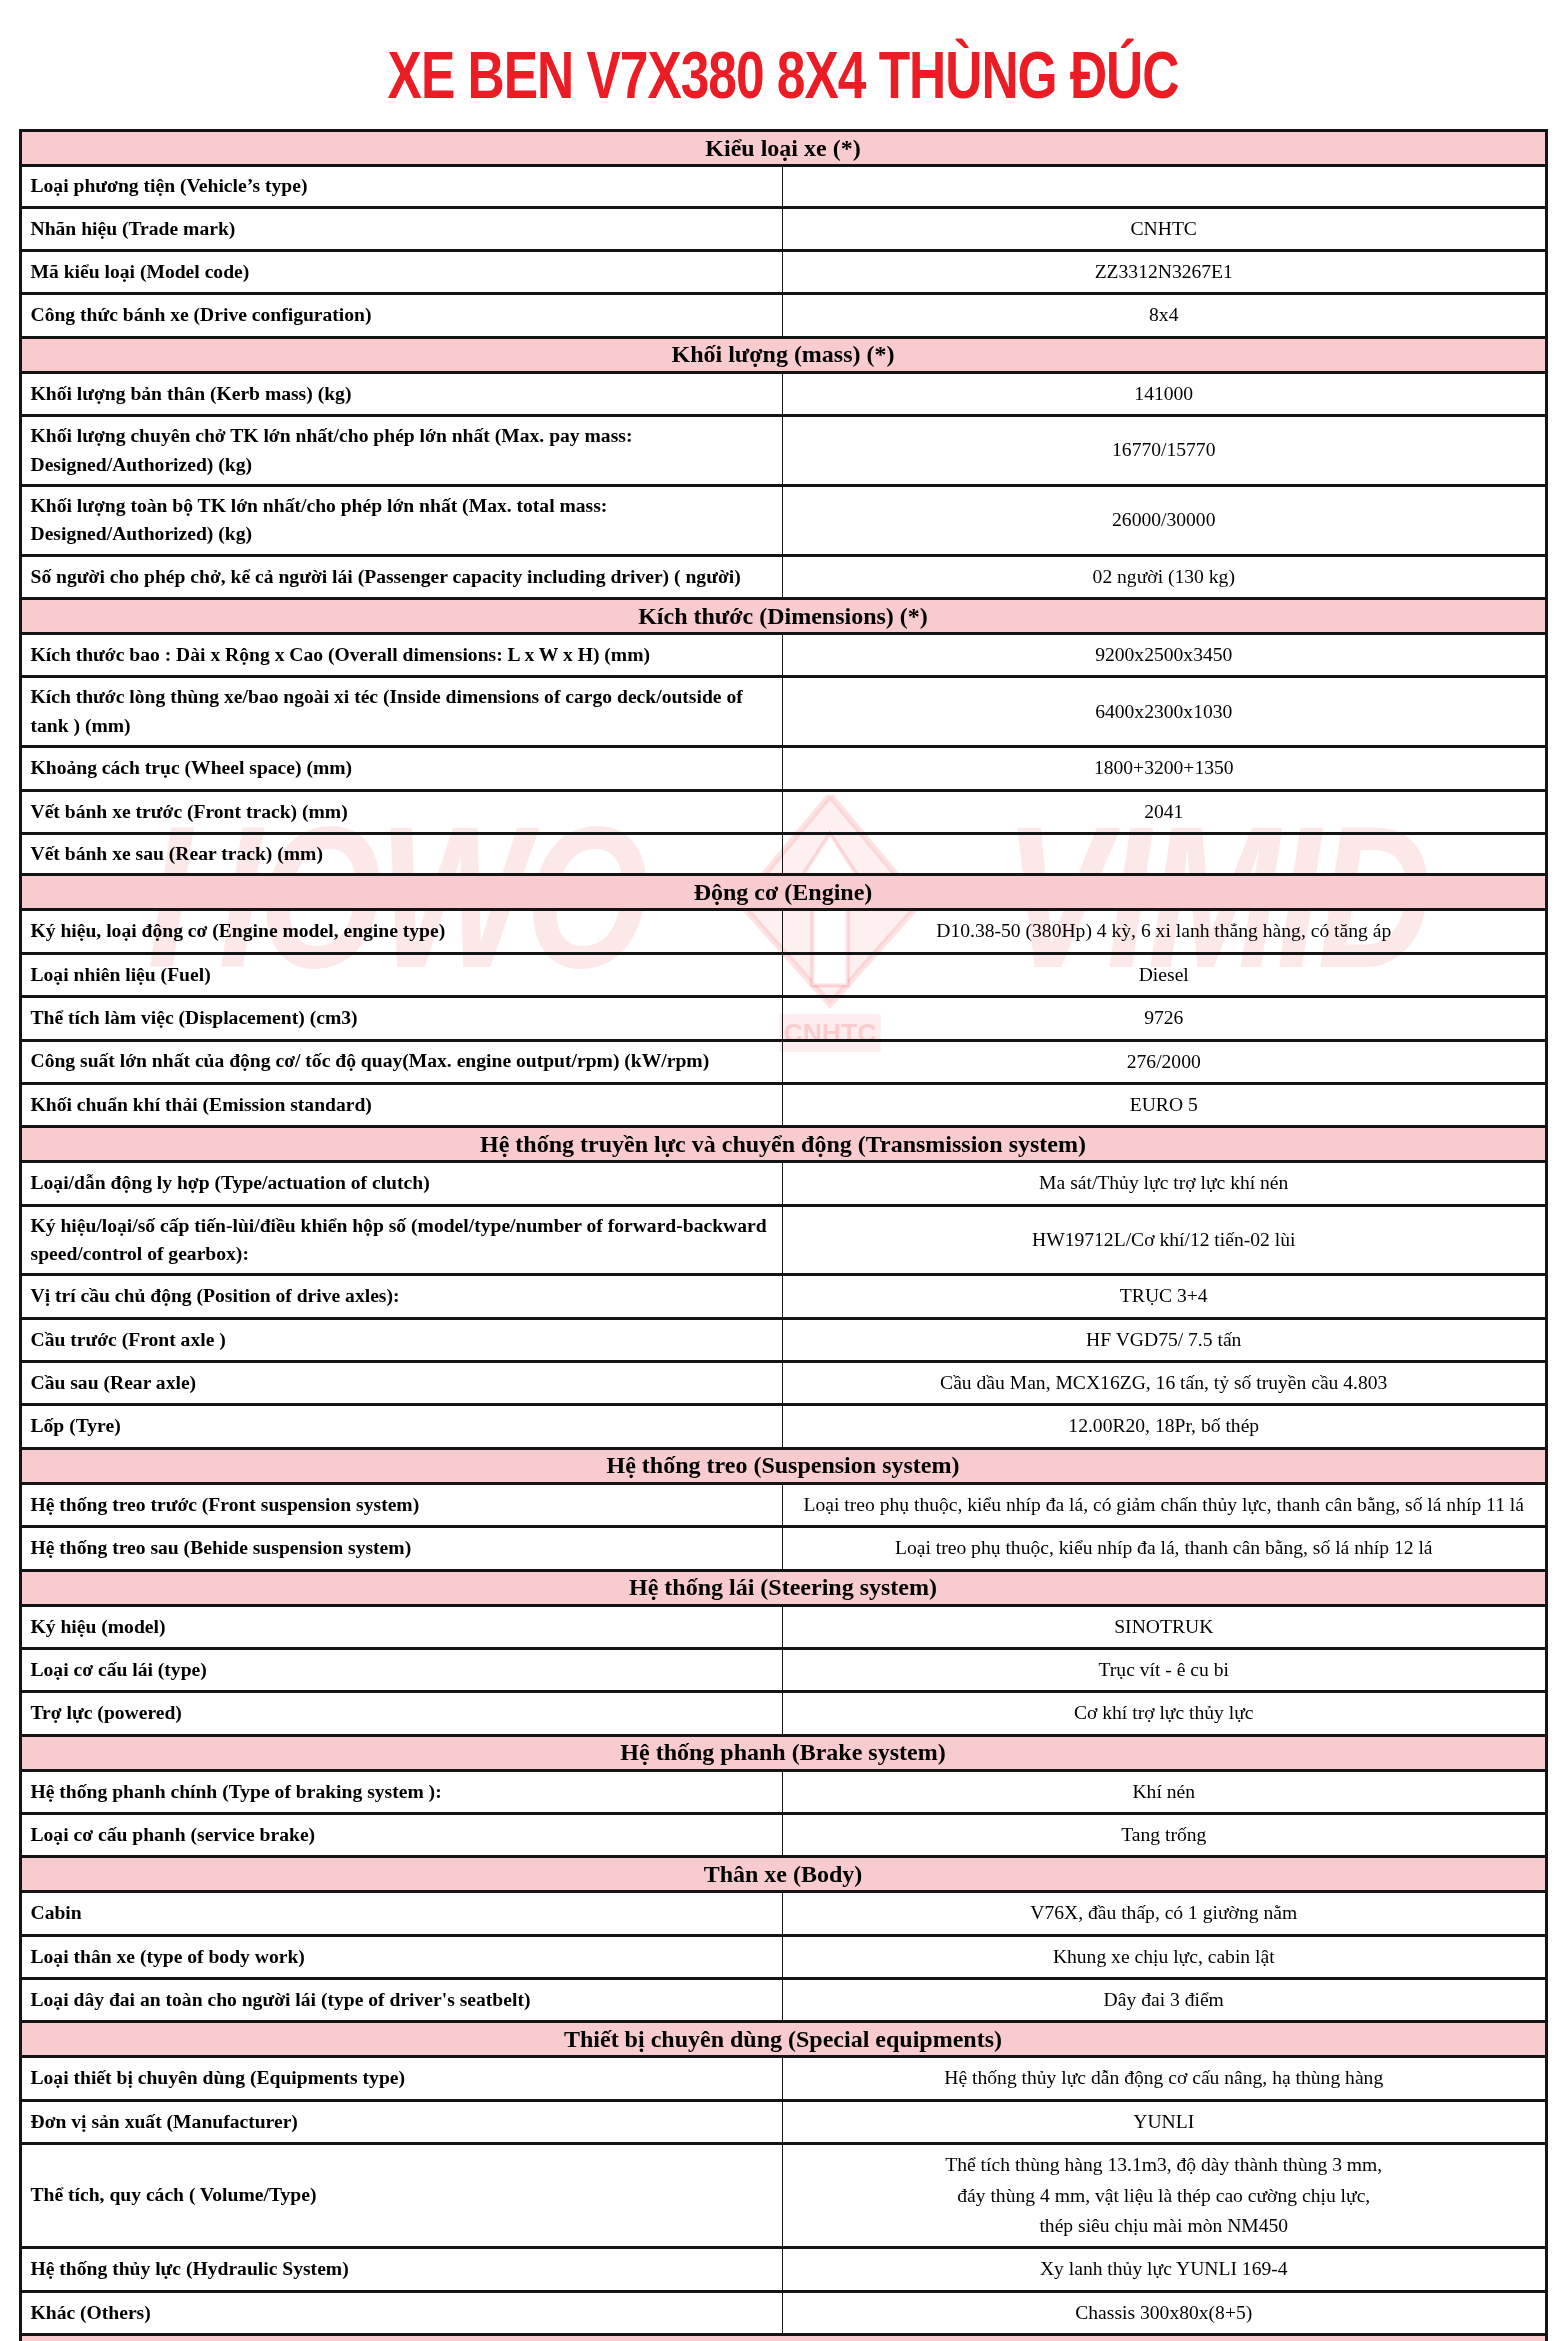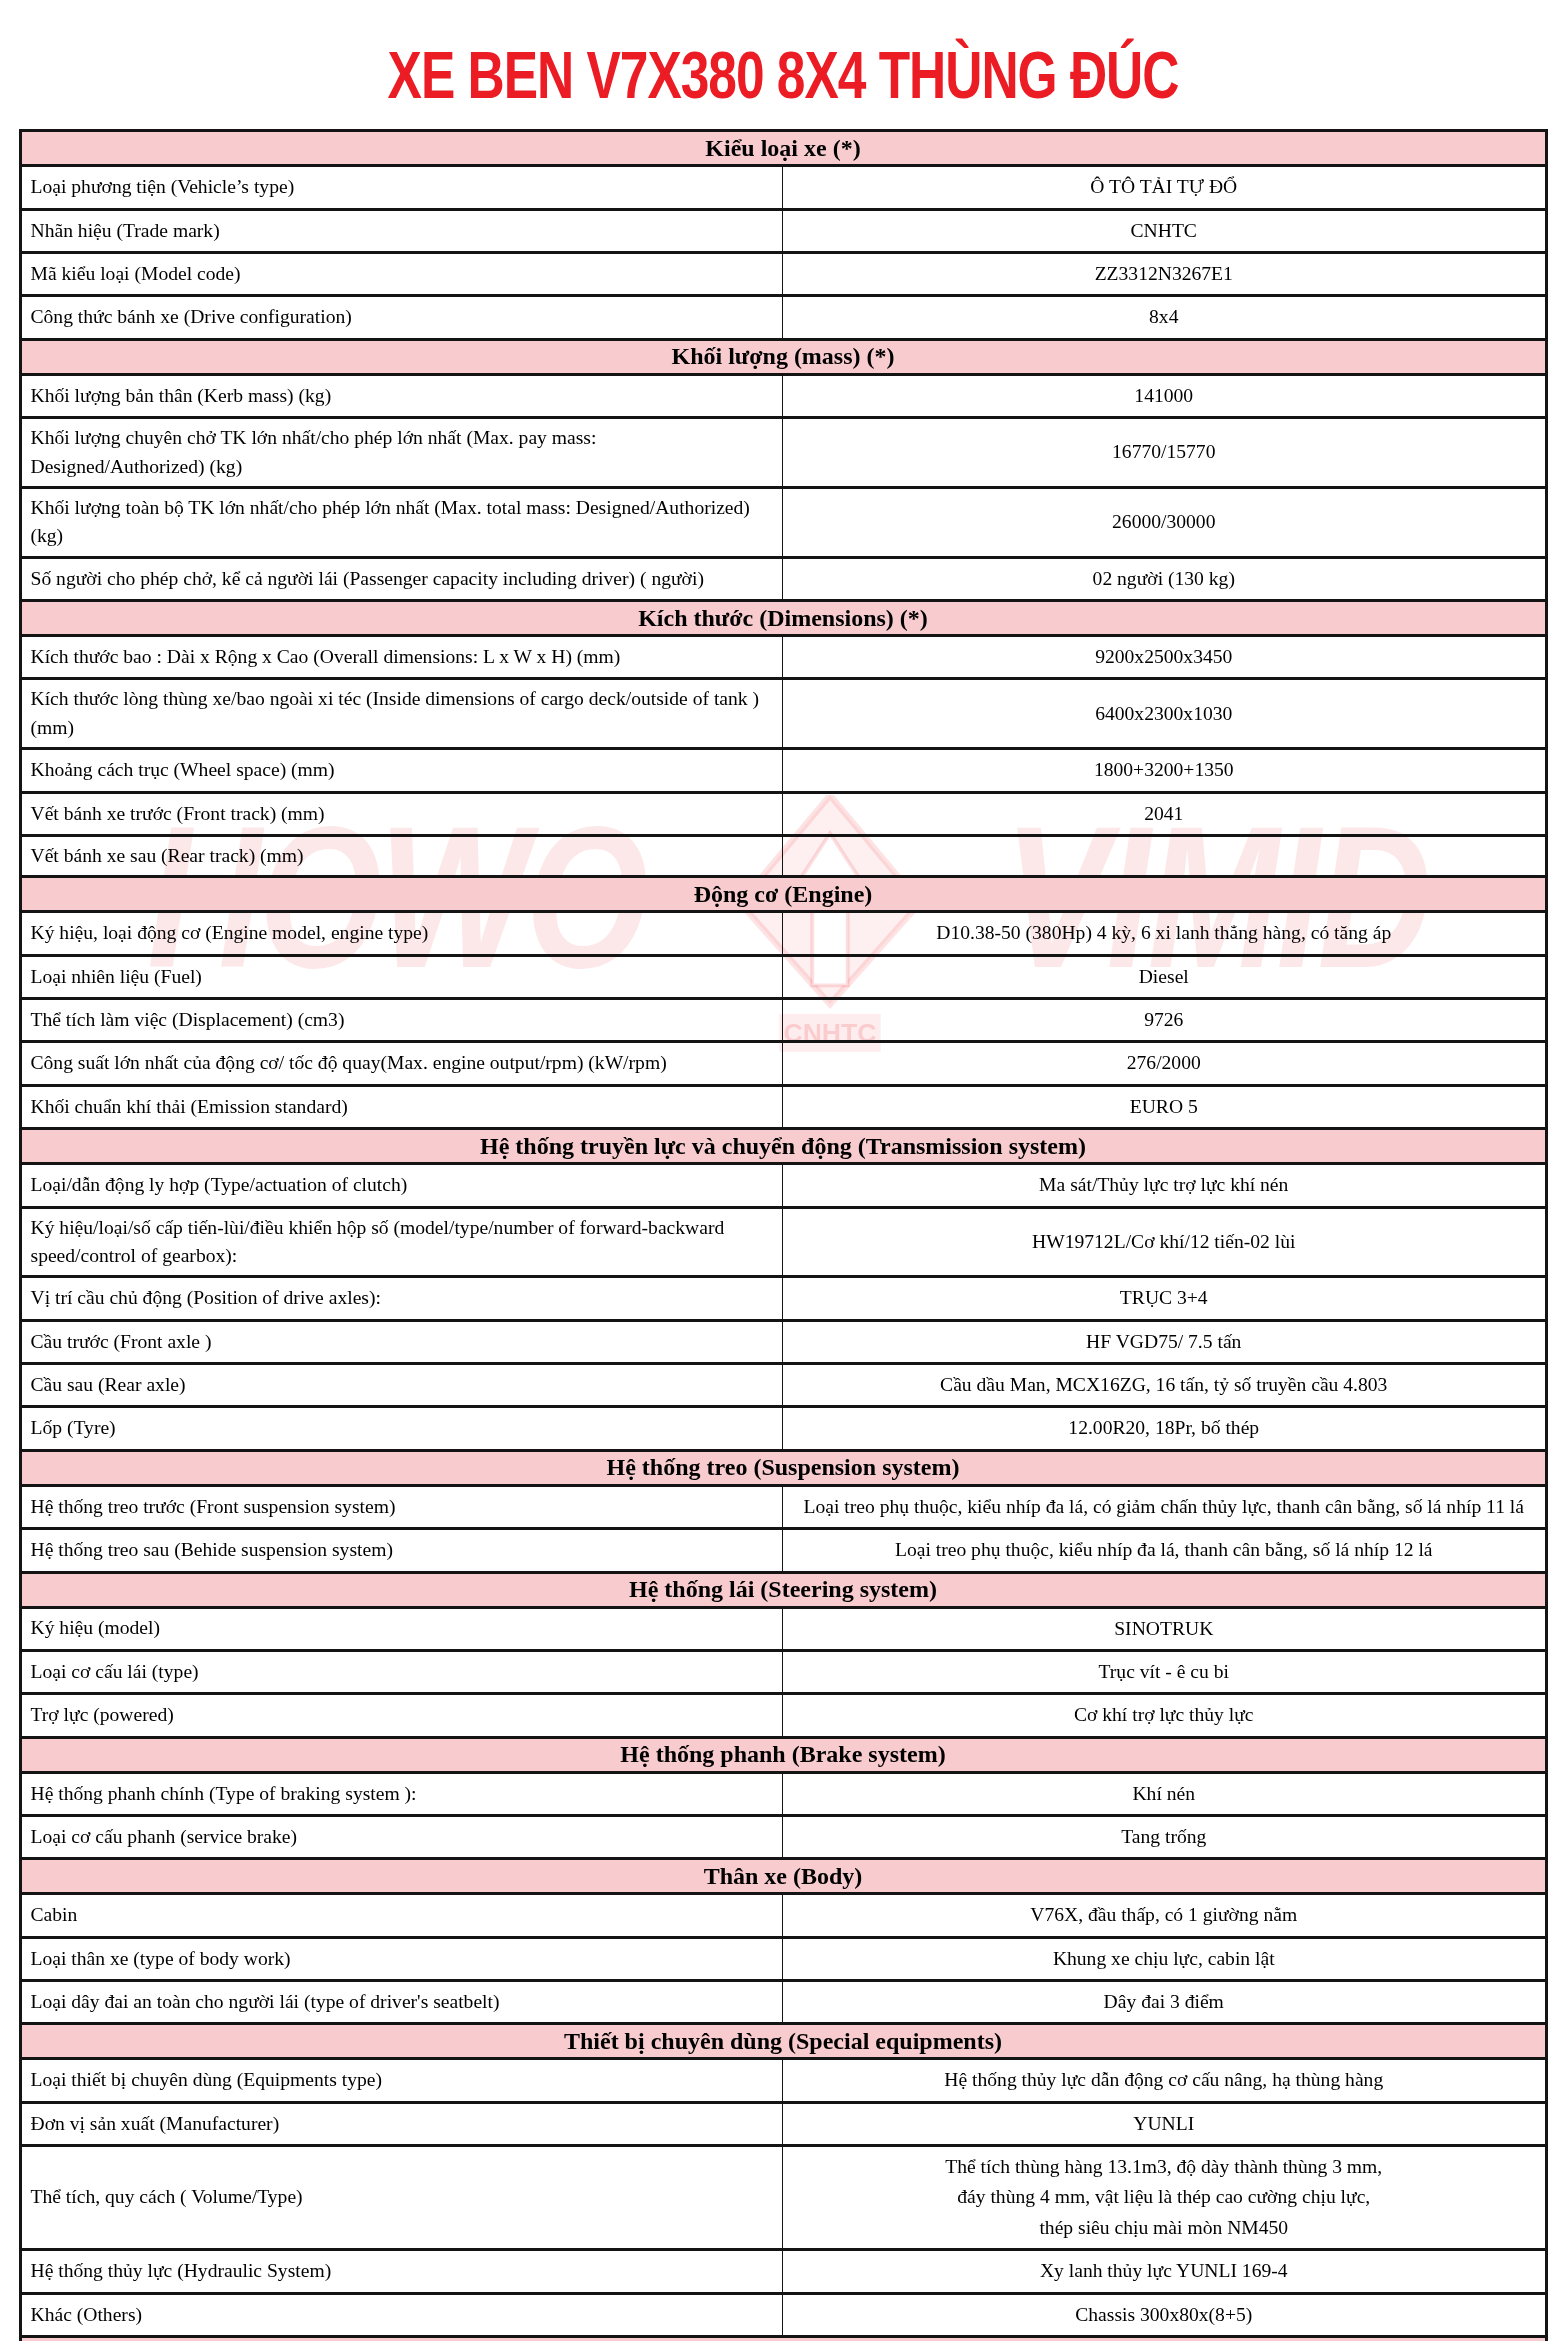--- a/index.html
+++ b/index.html
@@ -80,21 +80,21 @@
     display:flex;
     border-bottom:3.2px solid var(--border);
     min-height:34px;
     background:transparent;
   }
   .spec-label{
     width:50%;
     box-sizing:border-box;
     border-right:1.9px solid var(--border);
     display:flex;align-items:center;justify-content:flex-start;
-    font-weight:400;
+    font-weight:700;
     font-size:19.6px;
     padding:5px 9px;
     line-height:1.45;
   }
   .spec-value{
     width:50%;
     box-sizing:border-box;
     display:flex;align-items:center;justify-content:center;
     font-size:19.6px;
     text-align:center;
@@ -118,21 +118,20 @@
   </span>
   <span class="wm-word">VIMID</span>
 </div>
 
 <div class="page-title">XE BEN V7X380 8X4 THÙNG ĐÚC</div>
 
 <div class="spec-table">
     <div class="section-header">Kiểu loại xe (*)</div>
     <div class="spec-row">
       <div class="spec-label">Loại phương tiện (Vehicle’s type)</div>
-      <div class="spec-value"><span>Ô TÔ TẢI TỰ ĐỔ</span></div>
     </div>
     <div class="spec-row">
       <div class="spec-label">Nhãn hiệu (Trade mark)</div>
       <div class="spec-value"><span>CNHTC</span></div>
     </div>
     <div class="spec-row">
       <div class="spec-label">Mã kiểu loại (Model code)</div>
       <div class="spec-value"><span>ZZ3312N3267E1</span></div>
     </div>
     <div class="spec-row">

